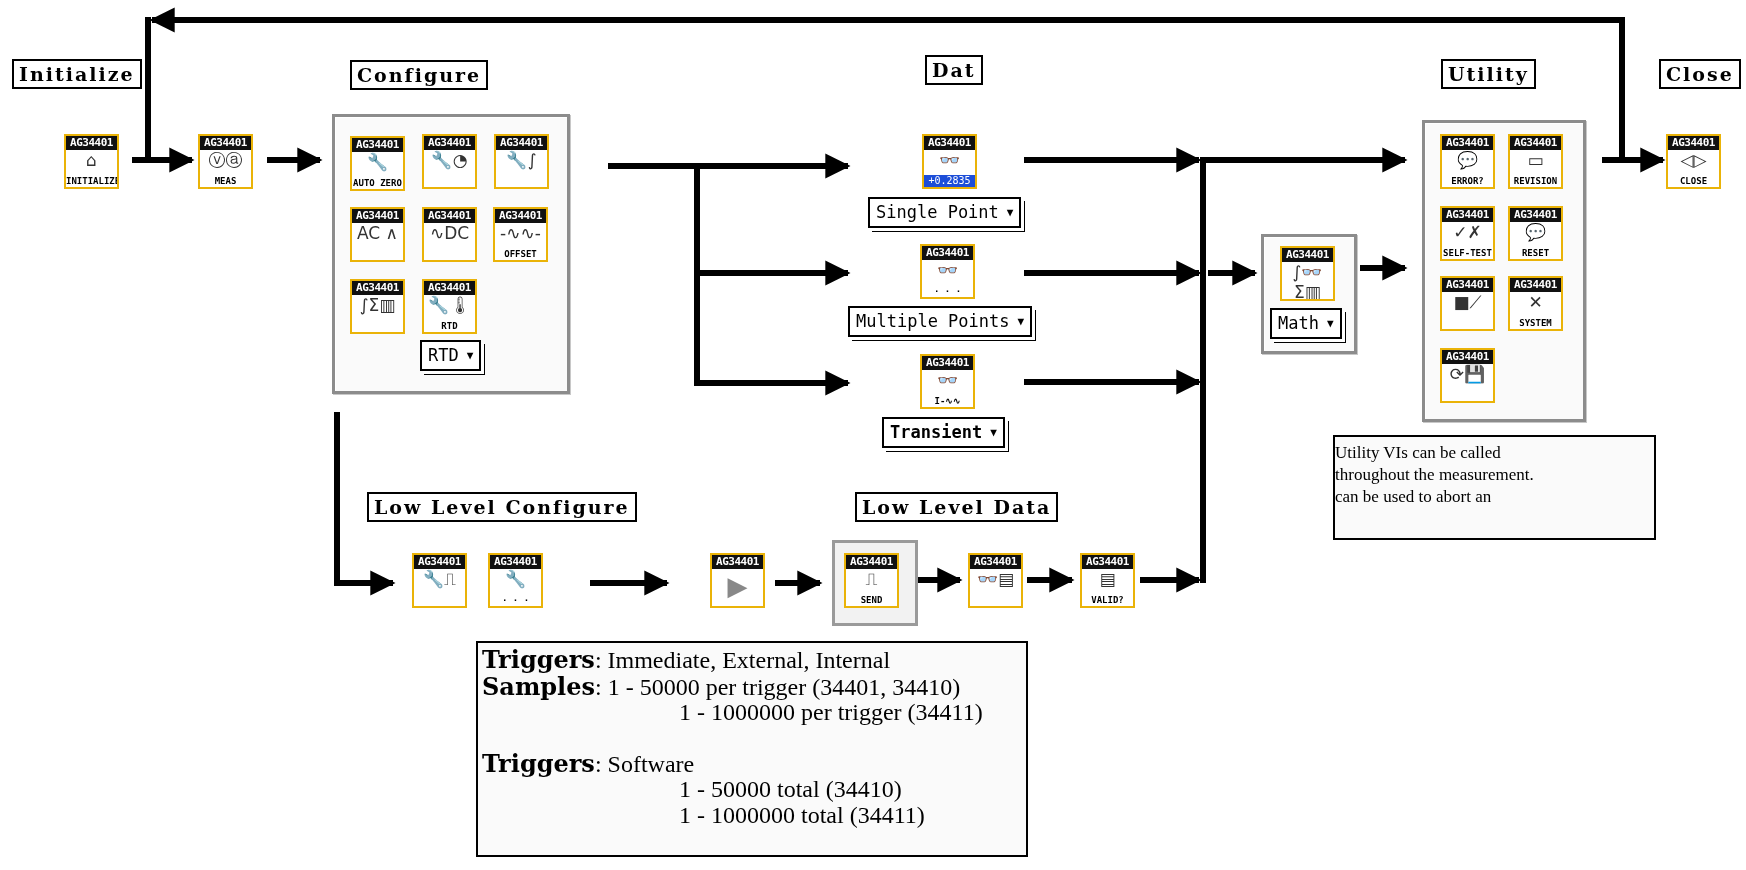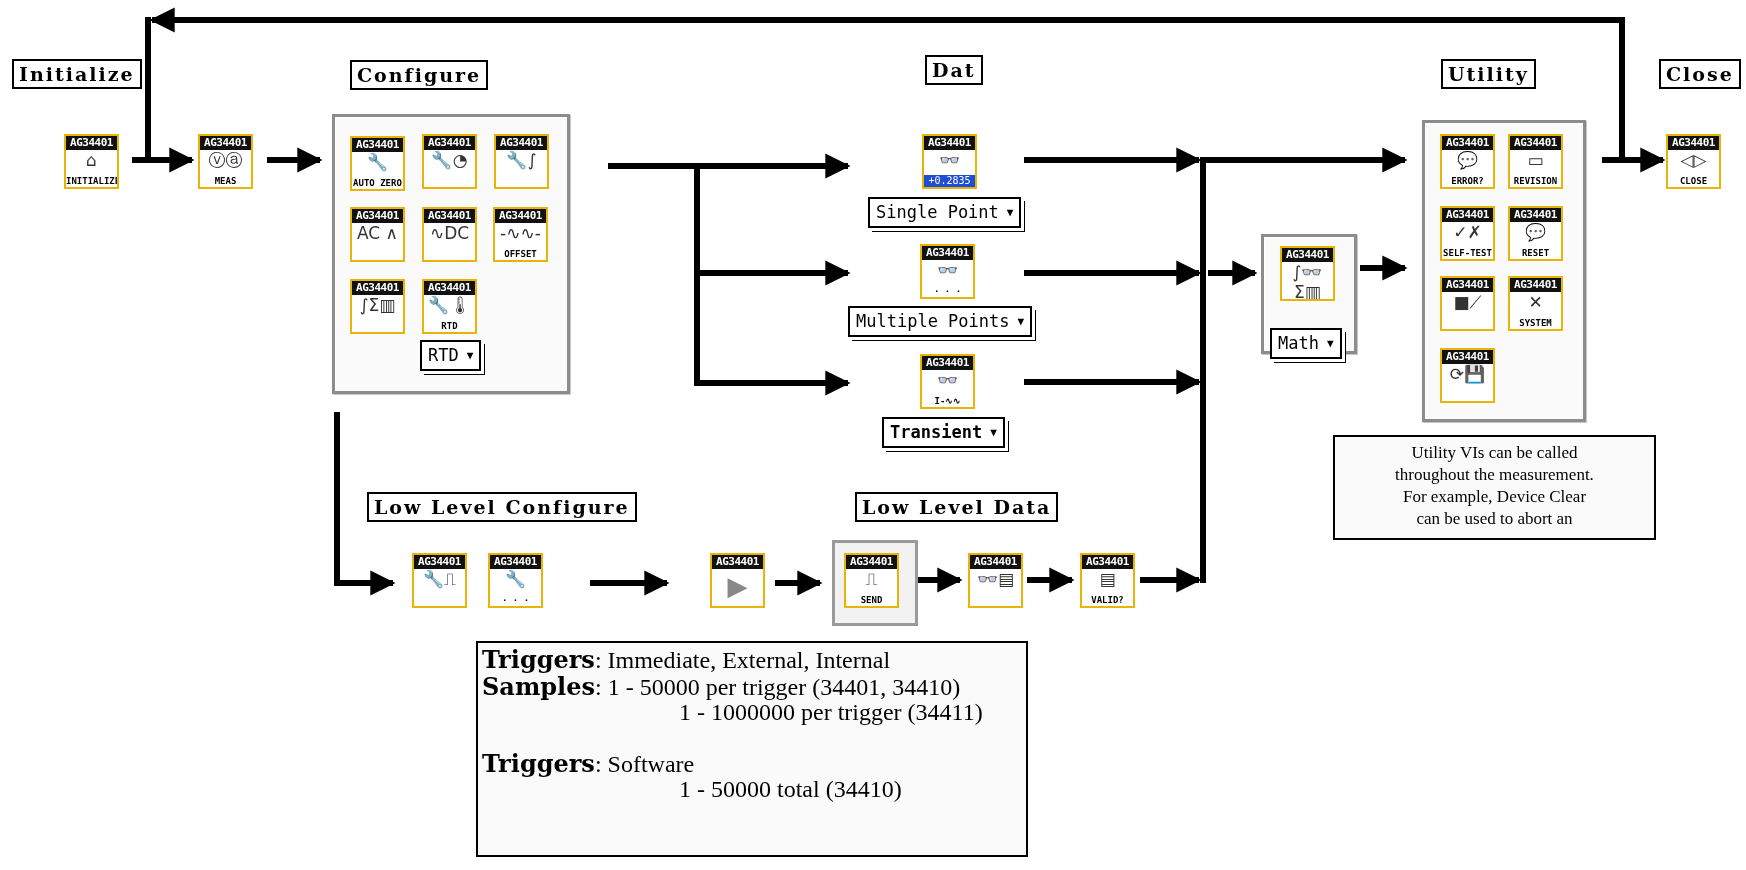--- a/index.html
+++ b/index.html
@@ -19,21 +19,21 @@
   .vi .bar { position:absolute; bottom:0; left:0; right:0; background:#1d4ed8; color:#fff;
              font-family:"DejaVu Sans Mono", monospace; font-size:10px; line-height:12px; text-align:center; }
   .panel { position:absolute; background:#fafafa; border:3px solid #8c8c8c;
            box-shadow: inset 1px 1px 0 #fff, 1px 1px 0 #c8c8c8; }
   .ring { position:absolute; border:2px solid #000; background:#fff;
           font-family:"DejaVu Sans Mono", monospace; font-size:17px; line-height:26px;
           padding:0 6px; white-space:nowrap; box-shadow:3px 3px 0 #fff, 4px 4px 0 #000; }
   .ring .arr { font-size:11px; margin-left:8px; vertical-align:2px; }
   .note { position:absolute; border:2px solid #000; background:#fafafa;
           font-family:"Liberation Serif", serif; font-size:17px; line-height:22px; }
-  .note.center { text-align:center; }
+  .note.center { }
   .note b { font-family:"DejaVu Serif", serif; }
   .sel { position:absolute; border:3px solid #9a9a9a; background:#f2f2f2; }
 </style>
 </head>
 <body>
 
 <svg id="canvas" viewBox="0 0 1746 870">
   <defs>
     <marker id="ah" viewBox="0 0 10 10" refX="9" refY="5" markerWidth="4.2" markerHeight="4.2" orient="auto">
       <path d="M0,0 L10,5 L0,10 z" fill="#000"></path>
@@ -154,21 +154,21 @@
 </div>
 <div class="ring" style="left:882px;top:417px;font-weight:bold;">
   <span>Transient</span><span class="arr">▼</span>
 </div>
 
 <div class="panel" style="left:1261px;top:234px;width:90px;height:114px;"></div>
 <div class="vi" style="left:1280px;top:246px;">
   <div class="hdr">AG34401</div>
   <div class="glyph">∫👓Σ▥</div>
 </div>
-<div class="ring" style="left:1270px;top:308px;margin-top:20px;">
+<div class="ring" style="left:1270px;top:308px;">
   <span>Math</span><span class="arr">▼</span>
 </div>
 
 <div class="panel" style="left:1422px;top:120px;width:158px;height:296px;"></div>
 <div class="vi" style="left:1440px;top:134px;">
   <div class="hdr">AG34401</div>
   <div class="glyph">💬</div>
   <div class="cap">ERROR?</div>
 </div>
 <div class="vi" style="left:1508px;top:134px;">
@@ -202,21 +202,20 @@
 
 <div class="vi" style="left:1666px;top:134px;">
   <div class="hdr">AG34401</div>
   <div class="glyph">◁▷</div>
   <div class="cap">CLOSE</div>
 </div>
 
 <div class="note center" style="left:1333px;top:435px;width:323px;height:105px;padding-top:5px;box-sizing:border-box;">
   <div>Utility VIs can be called</div>
   <div>throughout the measurement.</div>
-  <div>For example, Device Clear</div>
   <div>can be used to abort an</div>
 </div>
 
 <div class="vi" style="left:412px;top:553px;">
   <div class="hdr">AG34401</div>
   <div class="glyph">🔧⎍</div>
 </div>
 <div class="vi" style="left:488px;top:553px;">
   <div class="hdr">AG34401</div>
   <div class="glyph">🔧</div>
@@ -243,13 +242,14 @@
   <div class="cap">VALID?</div>
 </div>
 
 <div class="note" style="left:476px;top:641px;width:552px;height:216px;padding:4px 4px;box-sizing:border-box;font-size:24px;line-height:25.5px;">
   <div><b>Triggers</b><span>: Immediate, External, Internal</span></div>
   <div><b>Samples</b><span>: 1 - 50000 per trigger (34401, 34410)</span></div>
   <div style="padding-left:197px;">1 - 1000000 per trigger (34411)</div>
   <div style="height:25px;"></div>
   <div><b>Triggers</b><span>: Software</span></div>
   <div style="padding-left:197px;">1 - 50000 total (34410)</div>
+  <div style="padding-left:197px;">1 - 1000000 total (34411)</div>
 </div>
 
 </body></html>

